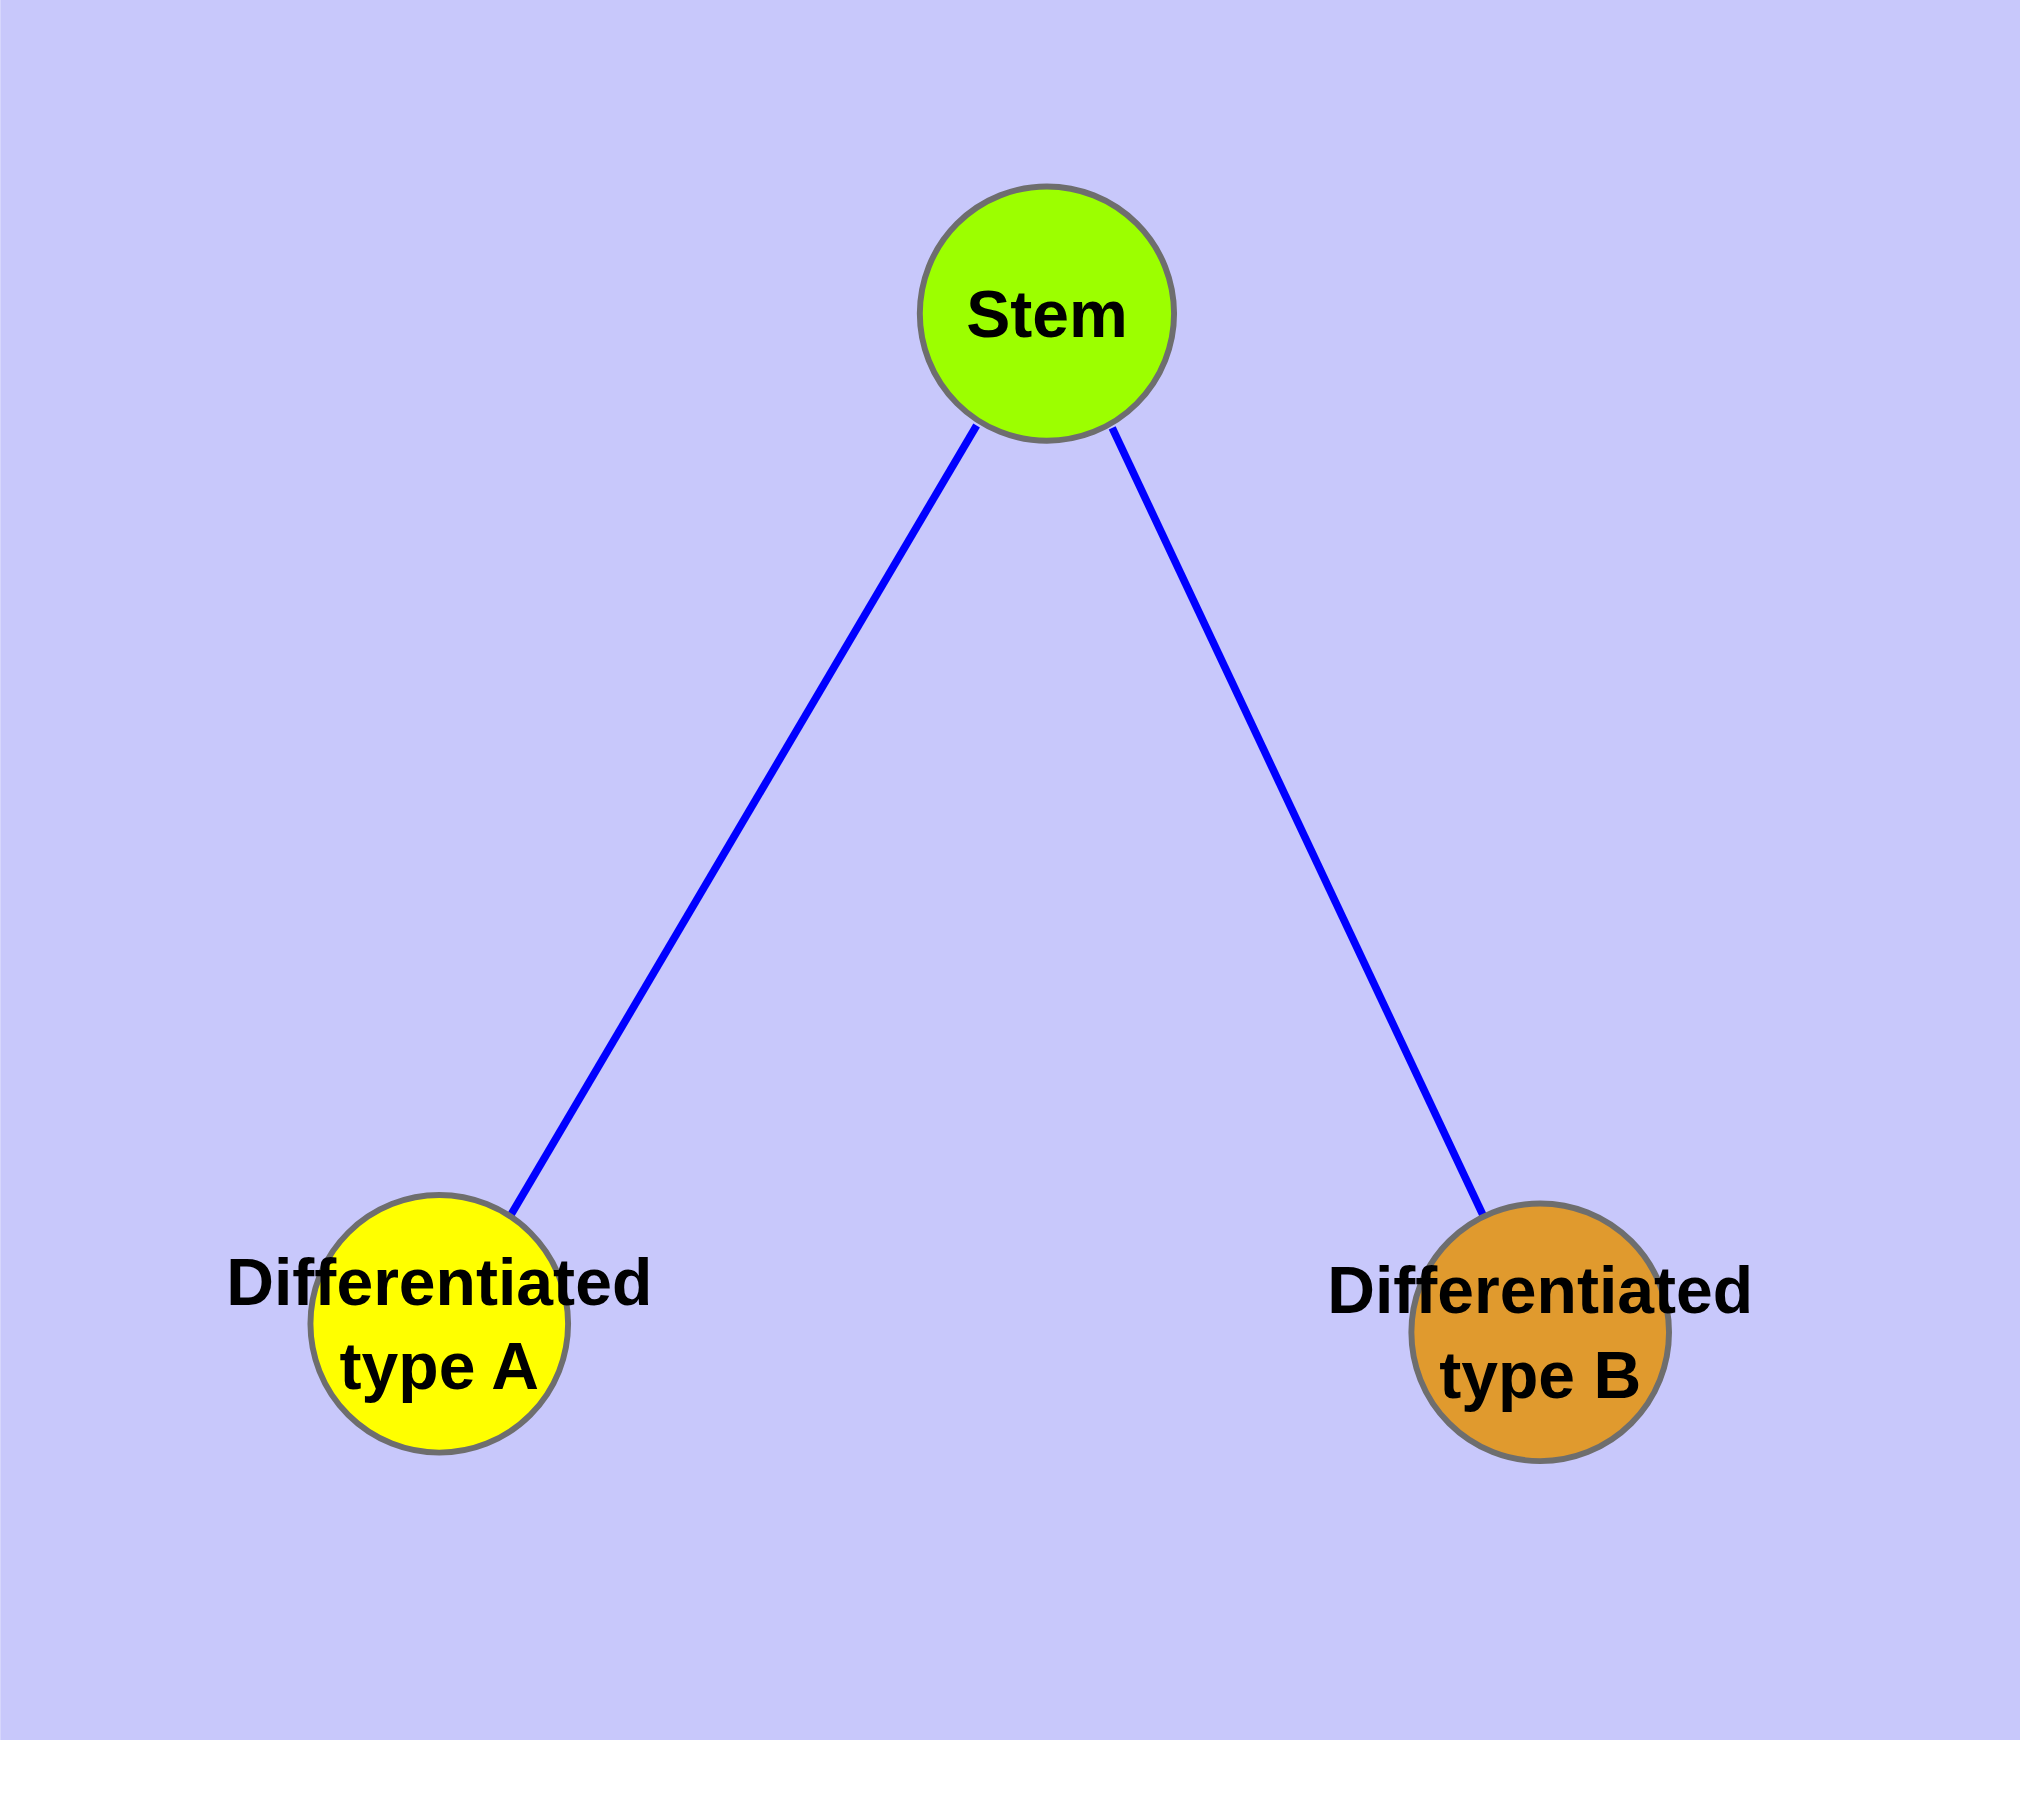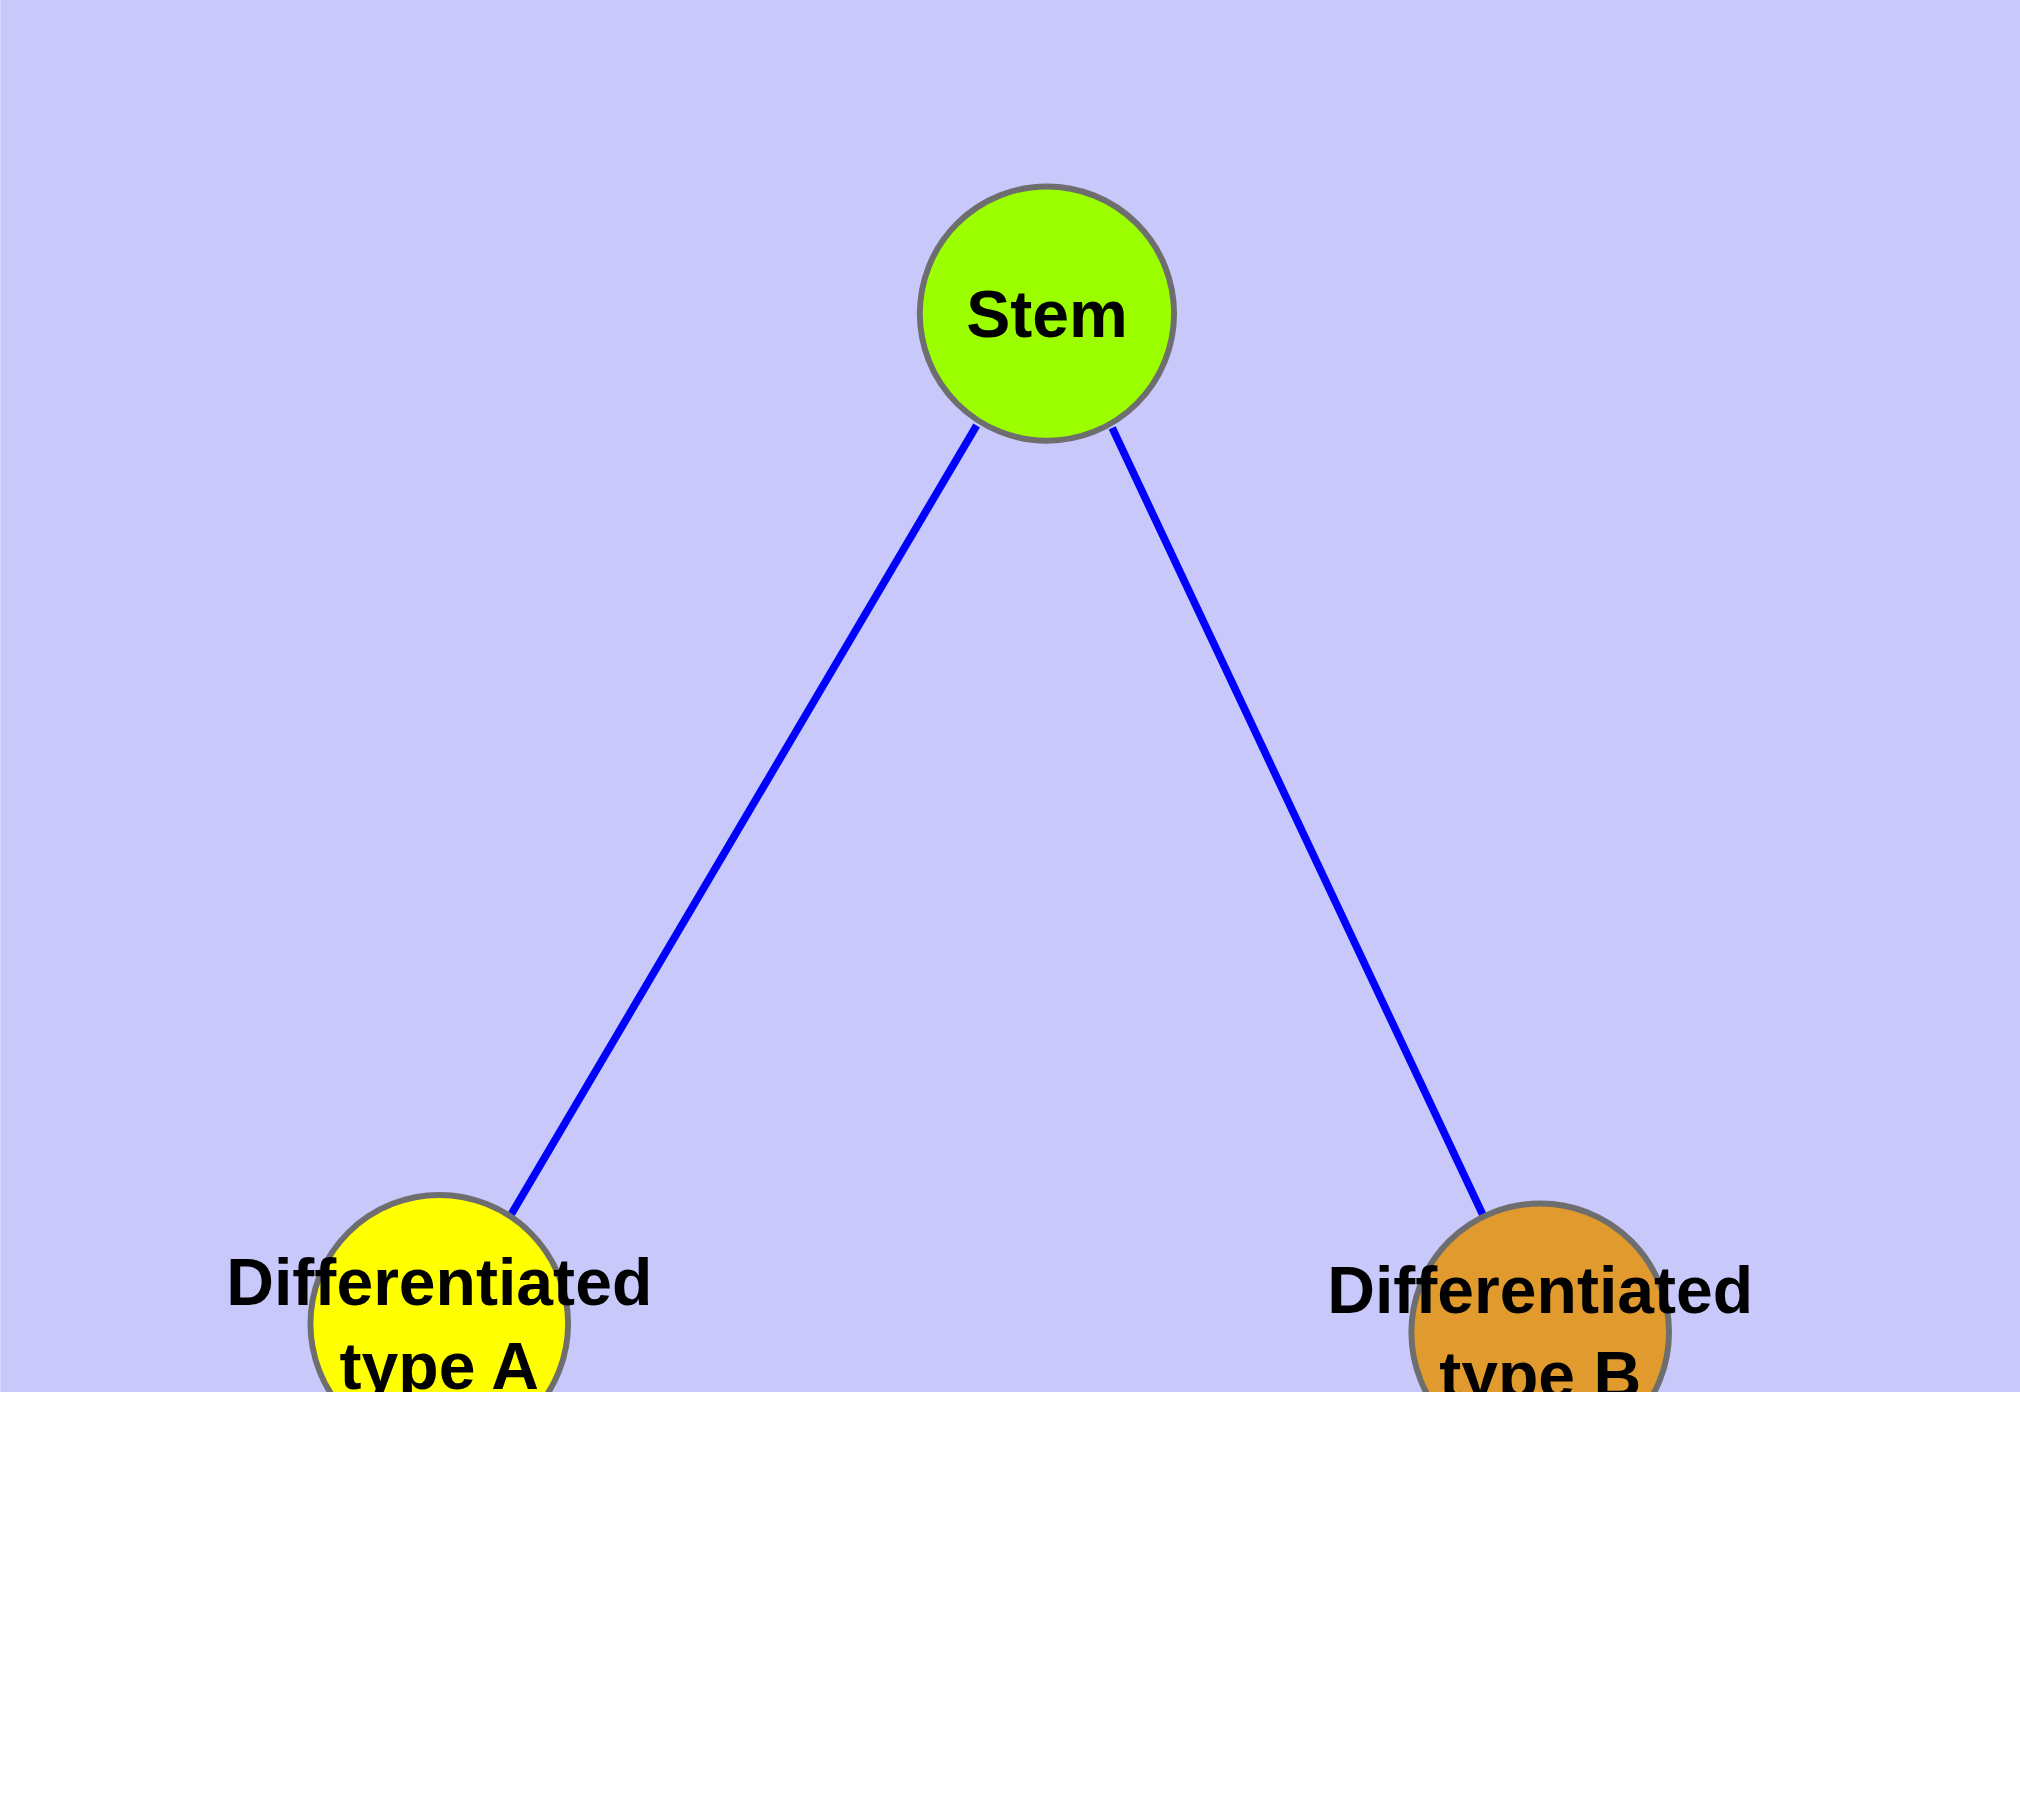--- a/index.html
+++ b/index.html
@@ -29,21 +29,21 @@
     fill: #000000;
     font-family: "Liberation Sans", "DejaVu Sans", sans-serif;
     text-anchor: middle;
     dominant-baseline: alphabetic;
     white-space: pre;
   }
 </style>
 </head>
 <body>
 
-<div id="canvas" style="width: 2021px; height: 1392px;">
+<div id="canvas" style="width: 2021px; height: 1740px;">
   <svg id="graph-svg" viewBox="0 0 2384 2138" xmlns="http://www.w3.org/2000/svg" style="width: 2021px; height: 1812px;">
 
     <rect id="bg-rect" x="0" y="0" width="2384" height="2138" fill="#C8C8FB"></rect>
 
     <g id="edges-layer">
         <line x1="1152" y1="502" x2="601" y2="1436" stroke="#0000FF" stroke-width="9" stroke-linecap="butt"></line>
         <line x1="1312" y1="505" x2="1751" y2="1437" stroke="#0000FF" stroke-width="9" stroke-linecap="butt"></line>
       </g>
     <g id="nodes-layer">
         <circle cx="1235" cy="370" r="150" fill="#9CFF00" stroke="#6E6E6E" stroke-width="7"></circle>

